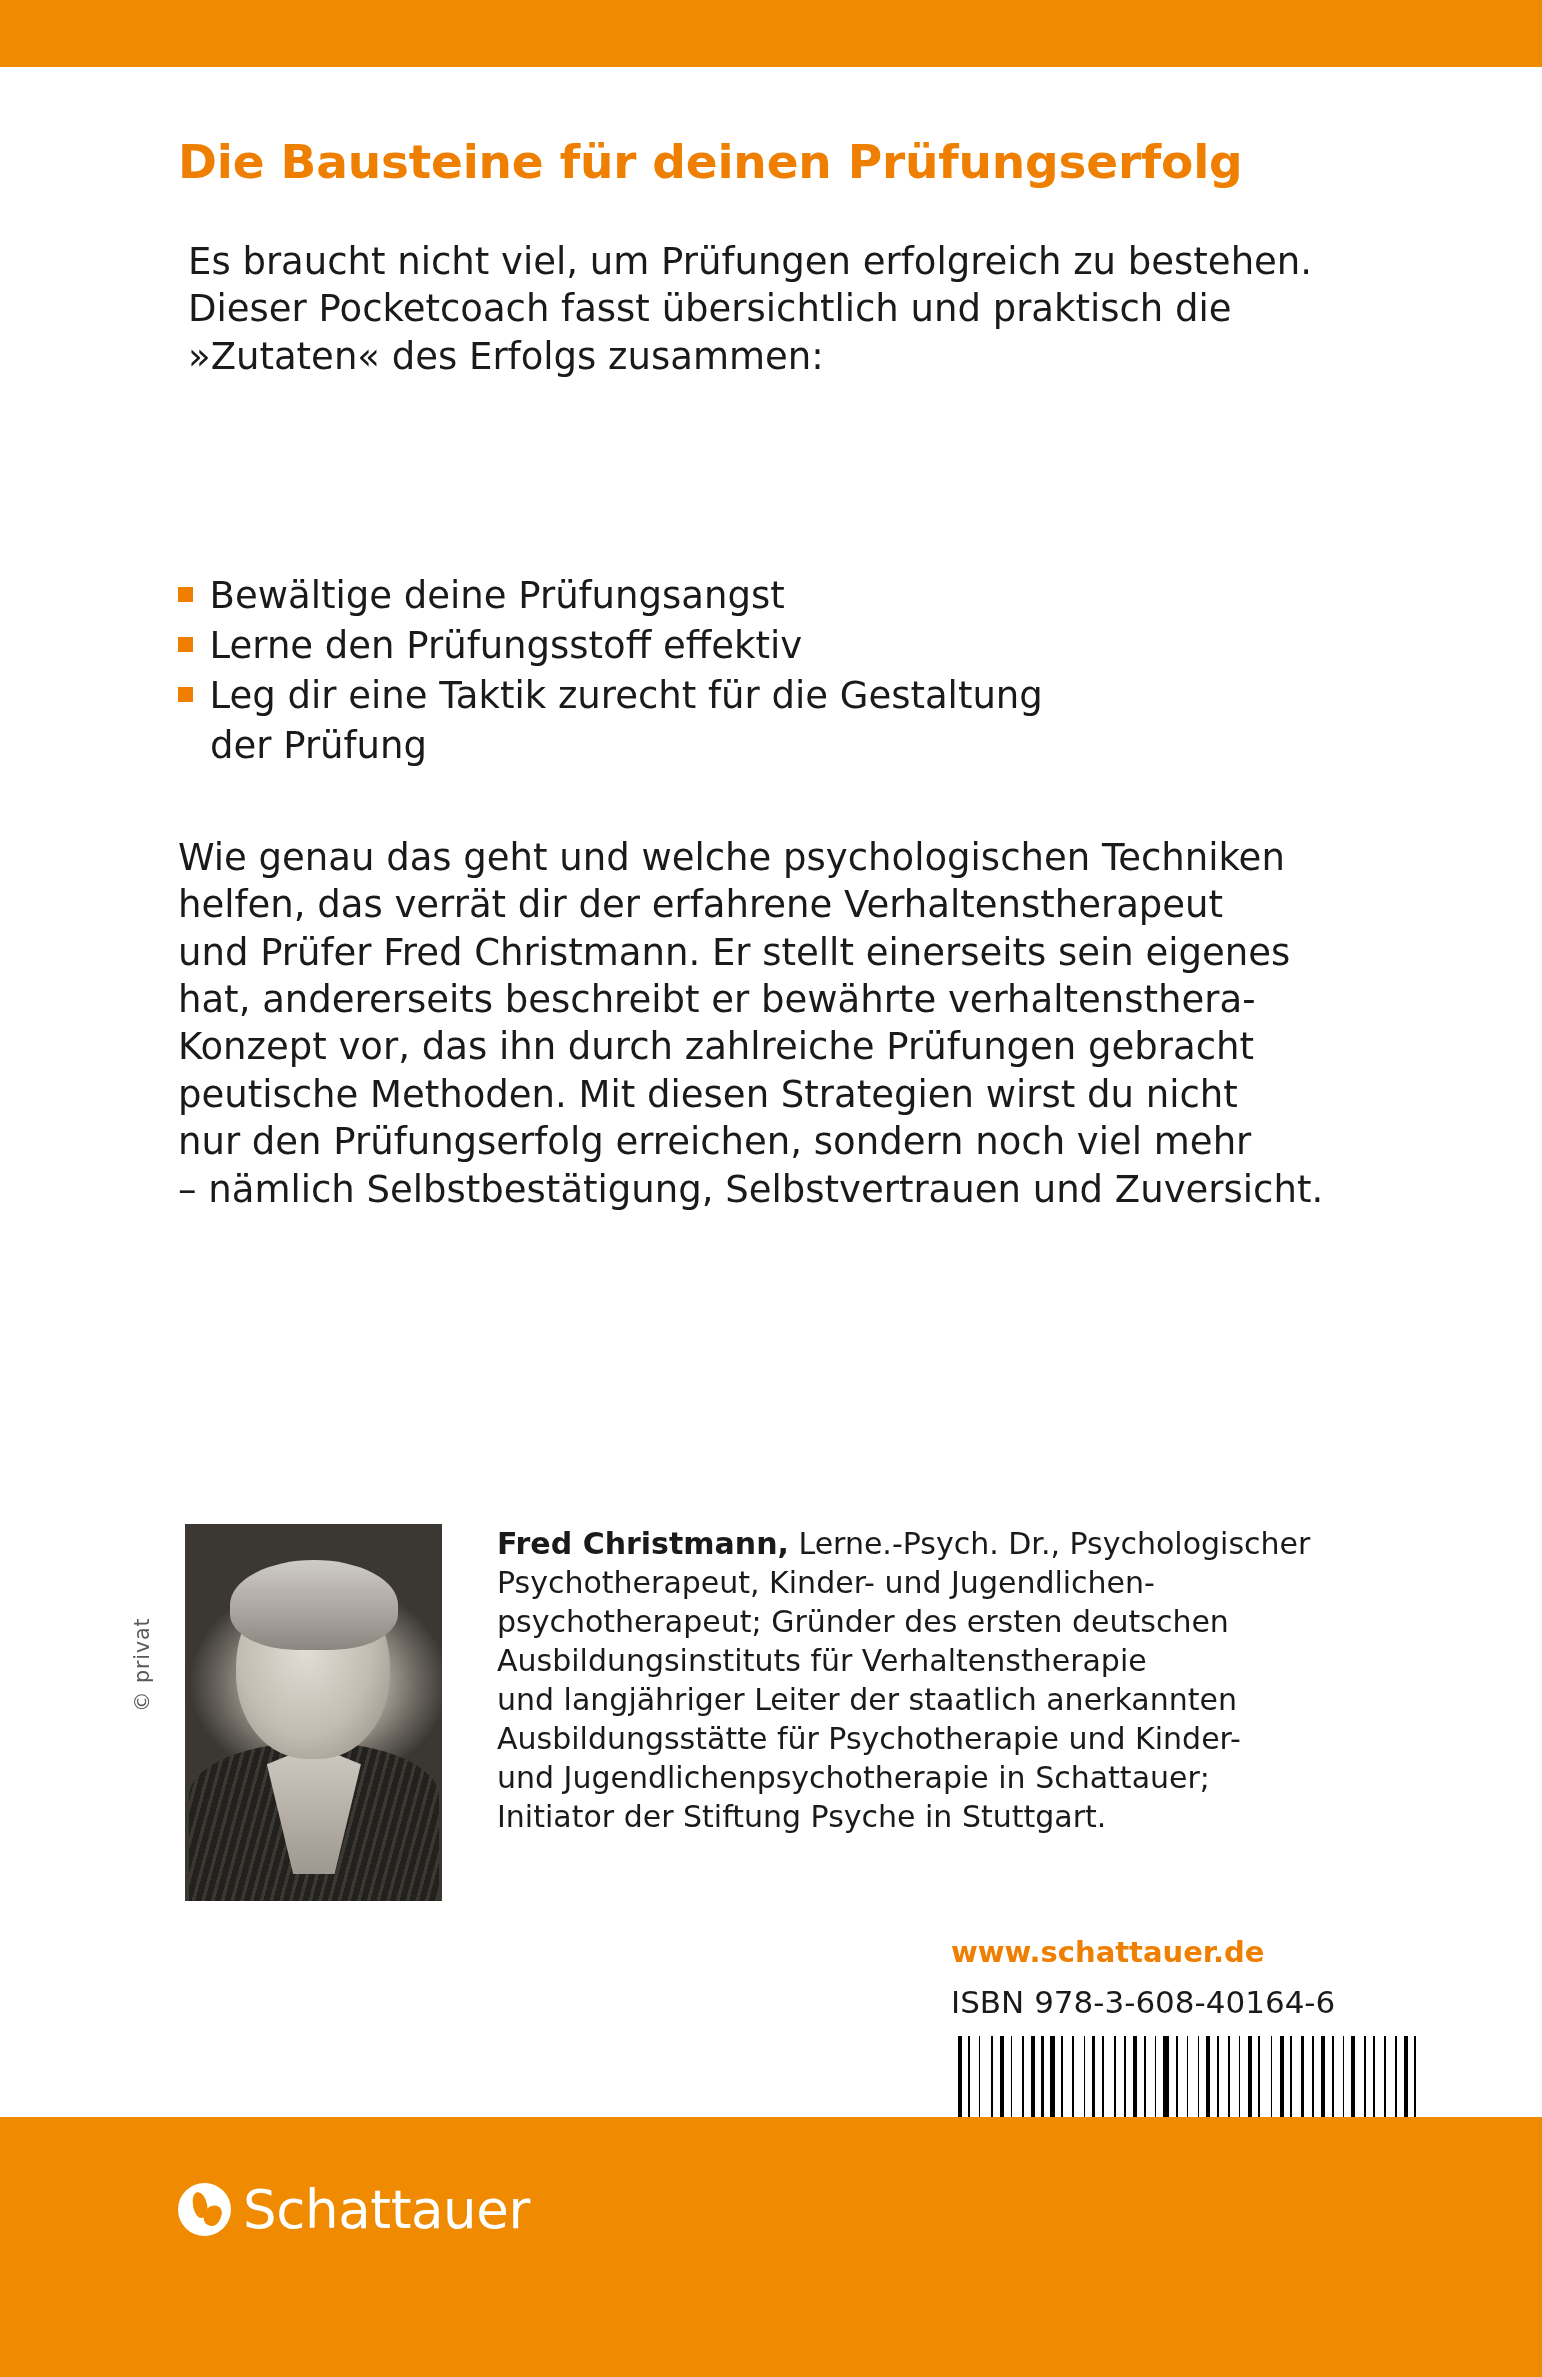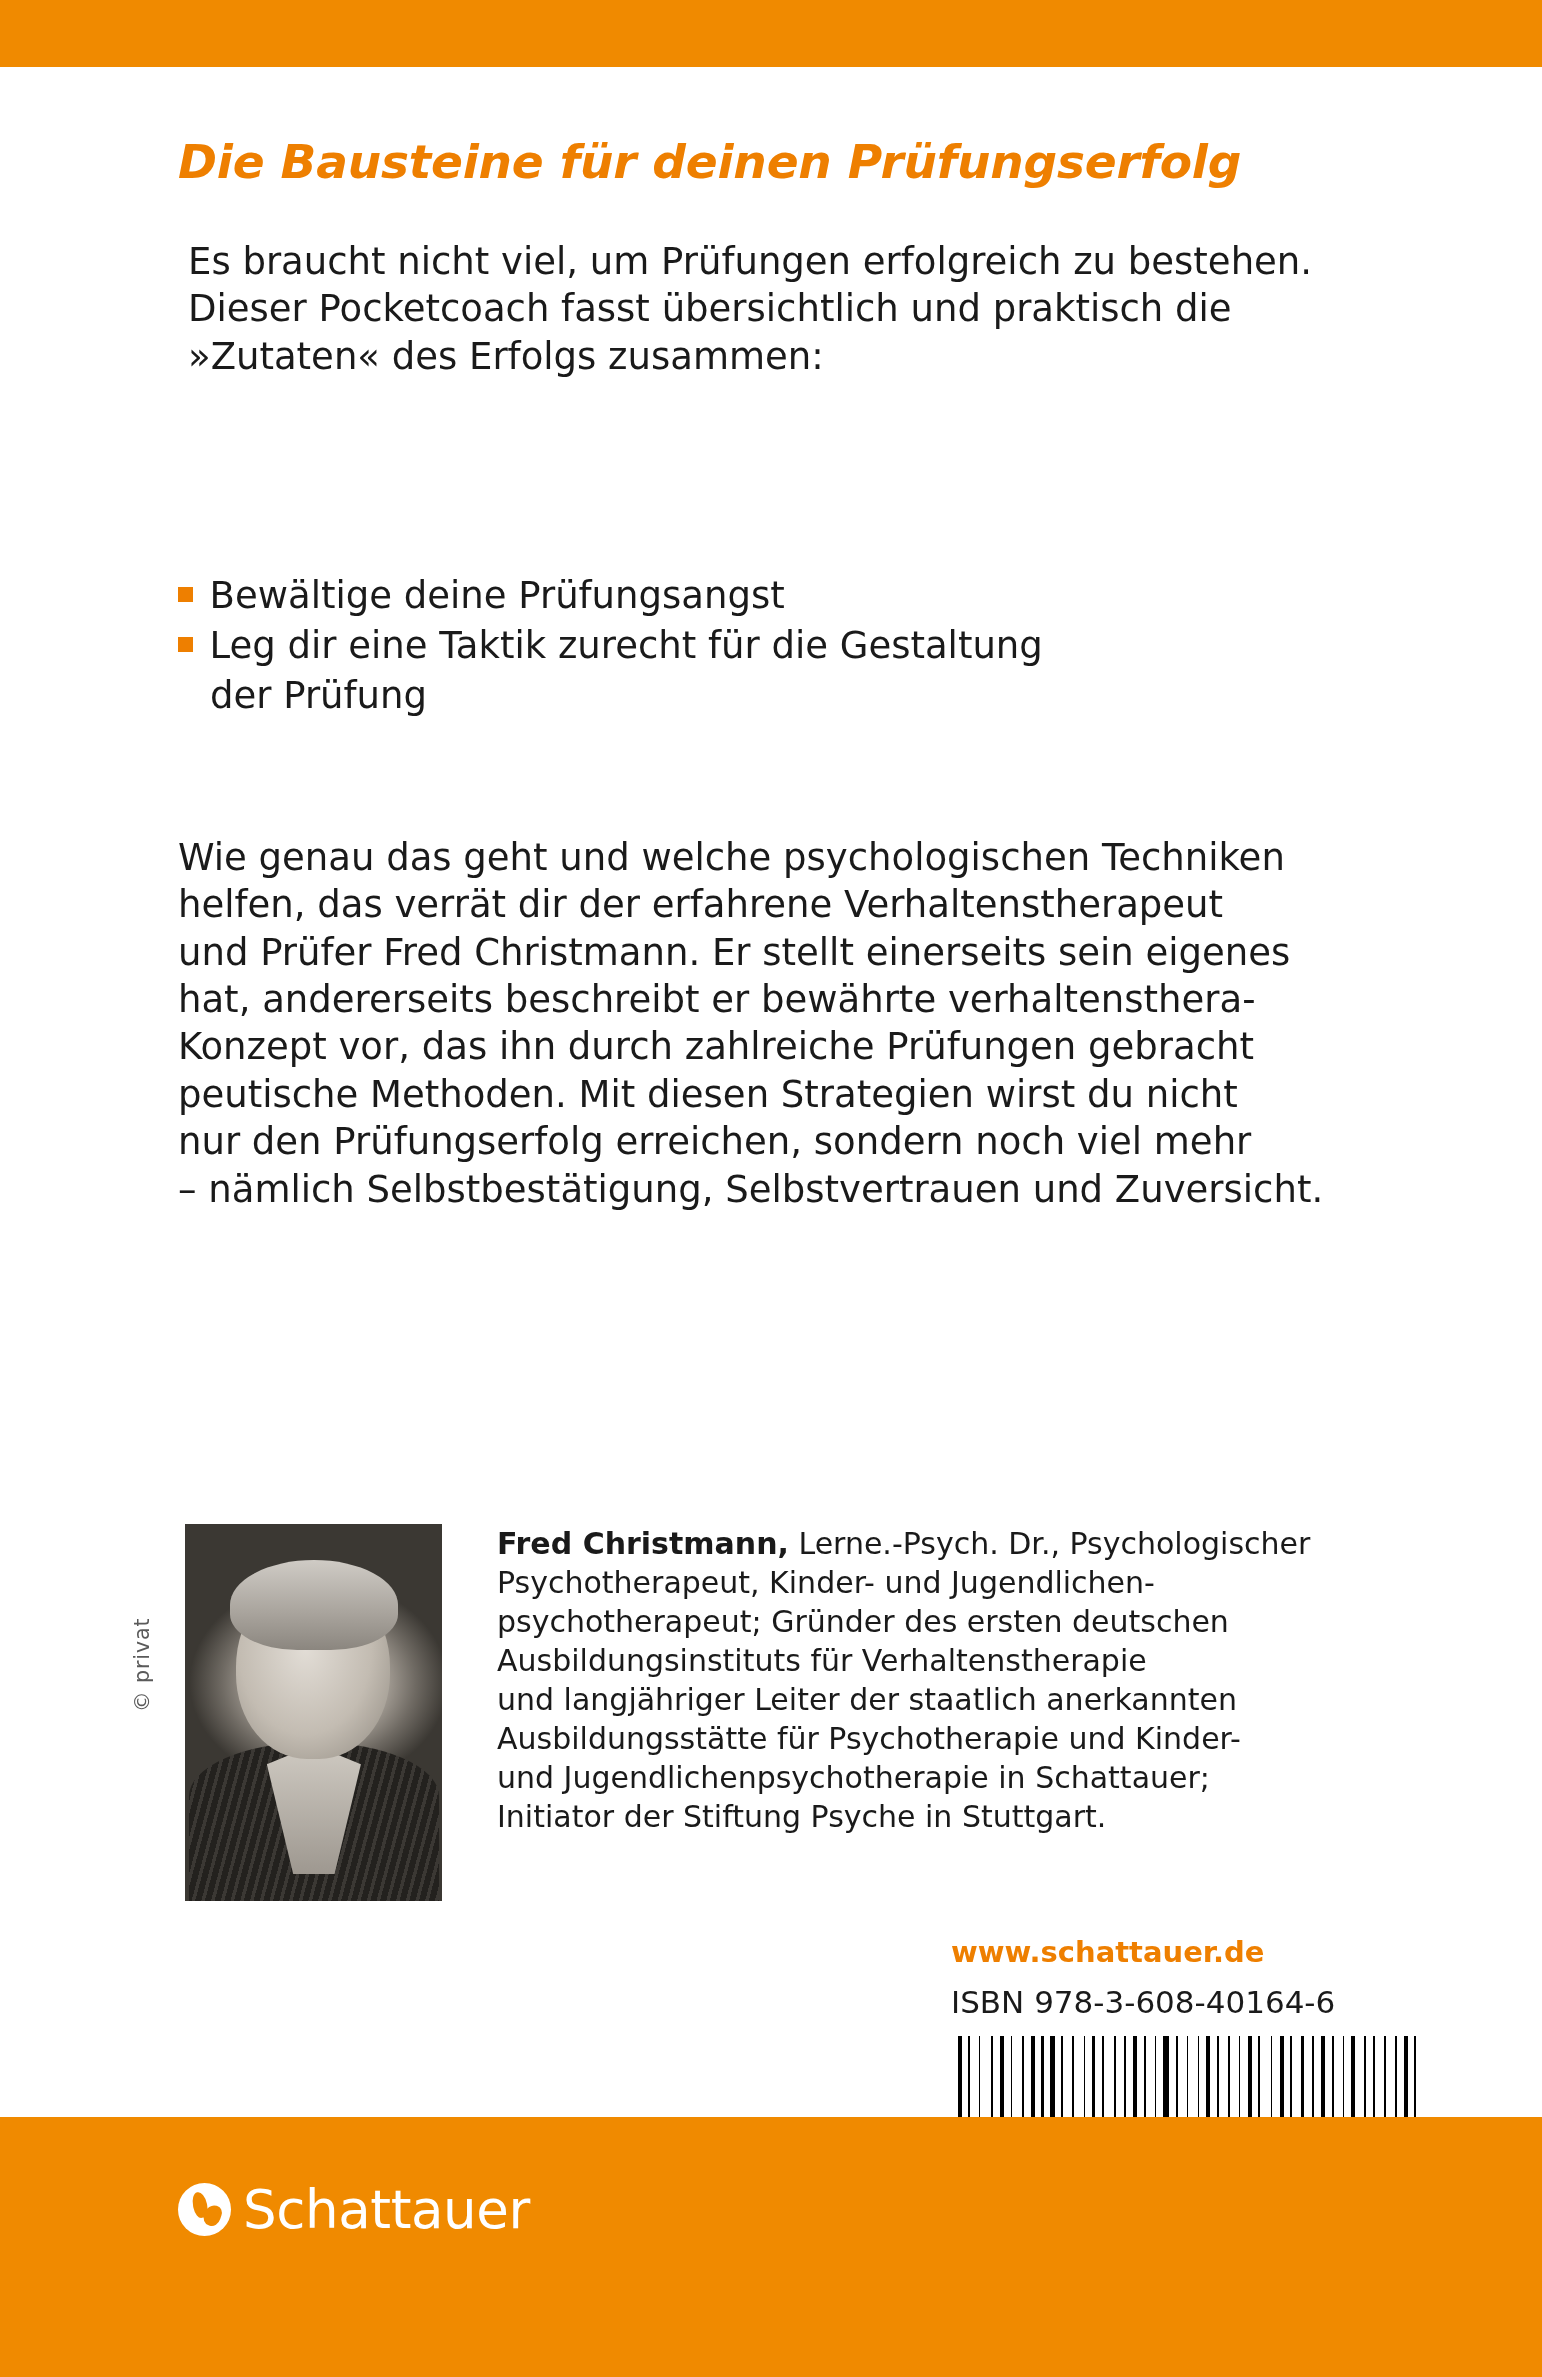--- a/index.html
+++ b/index.html
@@ -38,21 +38,20 @@
   .headline {
     position: absolute;
     left: 178px;
     top: 69px;
     width: 1217px;
     color: #ee7f00;
     font-size: 47px;
     font-weight: bold;
     letter-spacing: -0.2px;
     line-height: 1.1;
-    font-style: italic;
   }
 
   .intro {
     position: absolute;
     left: 188px;
     top: 171px;
     width: 1234px;
     color: #1a1a1a;
     font-size: 37px;
     line-height: 1.28;
@@ -276,20 +275,24 @@
   <div class="intro">
     <span class="line">Es braucht nicht viel, um Prüfungen erfolgreich zu bestehen.</span>
     <span class="line">Dieser Pocketcoach fasst übersichtlich und praktisch die</span>
     <span class="line">»Zutaten« des Erfolgs zusammen:</span>
   </div>
 
   <div class="bullets">
     <div class="bullet-row">
       <span class="bullet-mark"></span>
       <span class="bullet-text">Bewältige deine Prüfungsangst</span>
+    </div>
+    <div class="bullet-row">
+      <span class="bullet-mark"></span>
+      <span class="bullet-text">Lerne den Prüfungsstoff effektiv</span>
     </div>
     <div class="bullet-row">
       <span class="bullet-mark"></span>
       <span class="bullet-text">Leg dir eine Taktik zurecht für die Gestaltung</span>
     </div>
     <div class="bullet-cont">der Prüfung</div>
   </div>
 
   <div class="body-text">
     <span class="line">Wie genau das geht und welche psychologischen Techniken</span>

